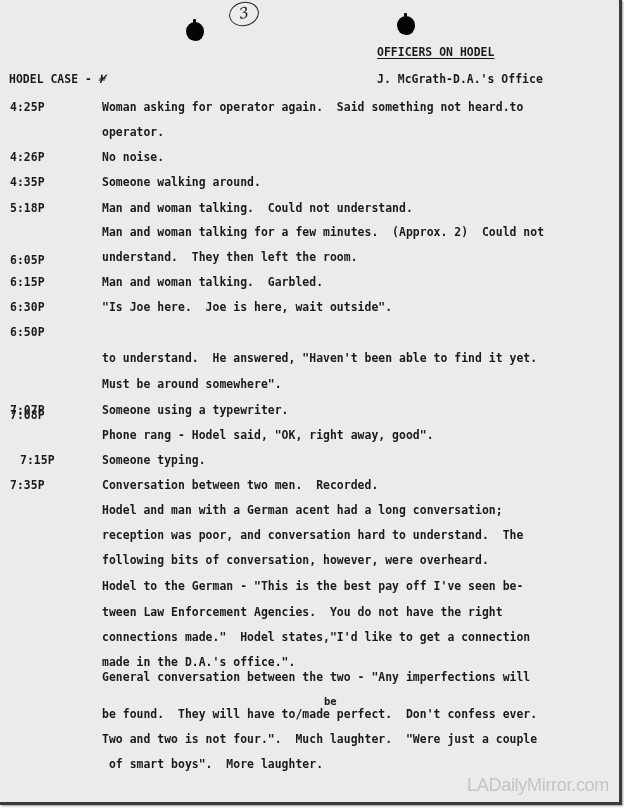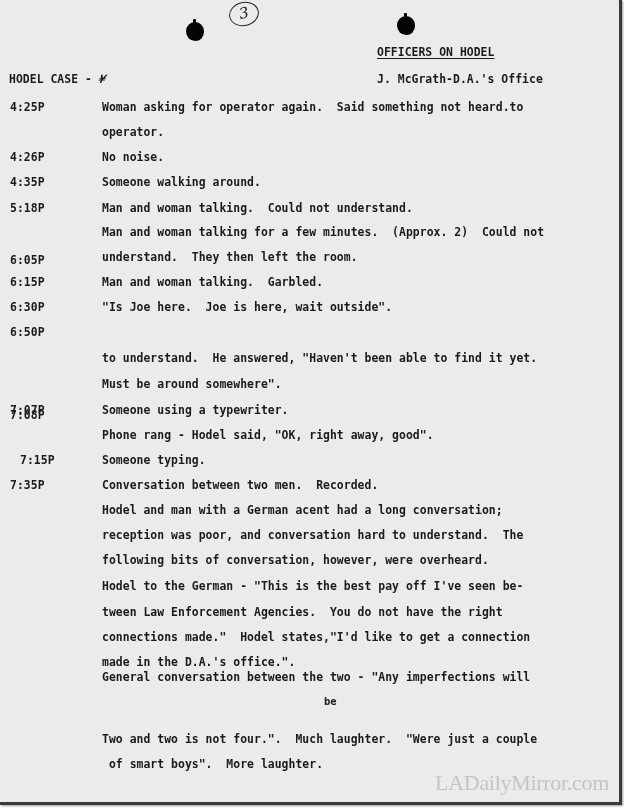--- a/index.html
+++ b/index.html
@@ -80,22 +80,22 @@
       position: absolute;
       font-family: "DejaVu Sans Mono", "Liberation Mono", monospace;
       font-weight: bold;
       font-size: 10.5px;
       white-space: pre;
     }
     .watermark {
       position: absolute;
       right: 10px;
       bottom: 6px;
-      font-family: Liberation Serif, serif;
-      font-size: 22px;
+      font-family: Liberation Sans, sans-serif;
+      font-size: 18px;
       color: #c4c4c4;
       letter-spacing: -0.3px;
     }
   </style>
 </head>
 <body>
 
 <div class="page">
 
   <div class="hole" style="left:186px; top:22px;"></div>
@@ -148,17 +148,18 @@
 
   <div class="mono text" style="top:503px;">Hodel and man with a German acent had a long conversation;</div>
   <div class="mono text" style="top:528px;">reception was poor, and conversation hard to understand.  The</div>
   <div class="mono text" style="top:579px;">Hodel to the German - "This is the best pay off I've seen be-</div>
   <div class="mono text" style="top:553px;">following bits of conversation, however, were overheard.</div>
   <div class="mono text" style="top:605px;">tween Law Enforcement Agencies.  You do not have the right</div>
   <div class="mono text" style="top:630px;">connections made."  Hodel states,"I'd like to get a connection</div>
   <div class="mono text" style="top:655px;">made in the D.A.'s office.".</div>
   <div class="mono text" style="top:670px;">General conversation between the two - "Any imperfections will</div>
   <div class="insert" style="left:304px; top:695px;margin-left:20px;">be</div>
+  <div class="mono text" style="top:707px;">be found.  They will have to/made perfect.  Don't confess ever.</div>
   <div class="mono text" style="top:732px;">Two and two is not four.".  Much laughter.  "Were just a couple</div>
   <div class="mono text" style="top:757px;"> of smart boys".  More laughter.</div>
 
   <div class="watermark">LADailyMirror.com</div>
 </div>
 
 </body></html>

